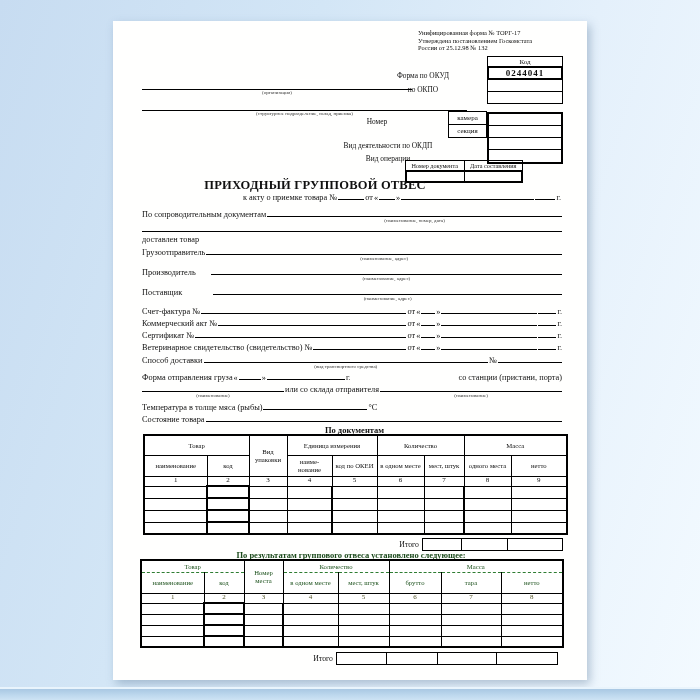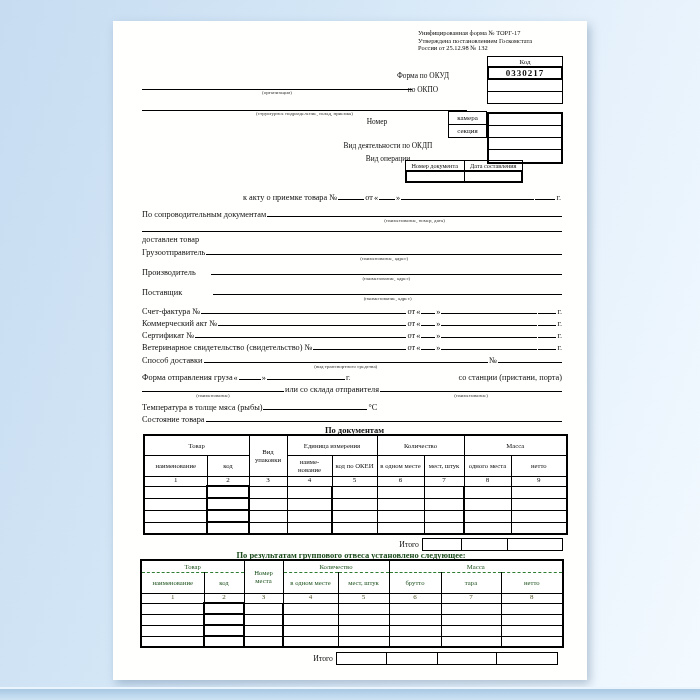--- a/index.html
+++ b/index.html
@@ -58,21 +58,21 @@
 <div class="page">
 
   <div class="abs" style="left:305px;top:8px;width:164px">
     <div style="font-size:6.4px;line-height:7.6px">Унифицированная форма № ТОРГ-17</div>
     <div style="font-size:6.4px;line-height:7.6px">Утверждена постановлением Госкомстата</div>
     <div style="font-size:6.4px;line-height:7.6px">России от 25.12.98 № 132</div>
   </div>
 
   <div class="abs" style="left:374px;top:36px;width:76px">
     <div class="cbx" style="height:11px">Код</div>
-    <div class="cbx bld" style="height:14px;border-width:2px;font-size:9px;letter-spacing:1px">0330217</div>
+    <div class="cbx bld" style="height:14px;border-width:2px;font-size:9px;letter-spacing:1px">0244041</div>
     <div class="cbx" style="height:13px"></div>
     <div class="cbx" style="height:13px"></div>
   </div>
   <div class="abs sm r" style="left:250px;top:51px;width:120px">Форма по ОКУД</div>
   <div class="abs sm r" style="left:250px;top:65px;width:120px">по ОКПО</div>
 
   <div class="abs lnc" style="left:29px;top:61px;width:270px;height:8px;border-bottom:1px solid #000">
     <div class="cap">(организация)</div>
   </div>
   <div class="abs lnc" style="left:29px;top:74px;width:325px;height:8px;border-bottom:1px solid #000">
@@ -95,20 +95,21 @@
     <div style="display:flex">
       <div class="dth">Номер документа</div>
       <div class="dth">Дата составления</div>
     </div>
     <div style="display:flex;border:2px solid #000;height:13px;margin-top:-1px">
       <div style="flex:1;border-right:1px solid #000"></div>
       <div style="flex:1"></div>
     </div>
   </div>
 
+  <div class="abs title" style="left:70px;top:157px;width:264px">ПРИХОДНЫЙ ГРУППОВОЙ ОТВЕС</div>
   <div class="frow" style="left:130px;top:172px;width:318px">
     <span>к акту о приемке товара №</span>
     <span class="ln" style="width:26px"></span>
     <span>от</span>
     <span>«</span>
     <span class="ln" style="width:16px"></span>
     <span>»</span>
     <span class="fill"></span>
     <span class="ln" style="width:20px"></span>
     <span>г.</span>

